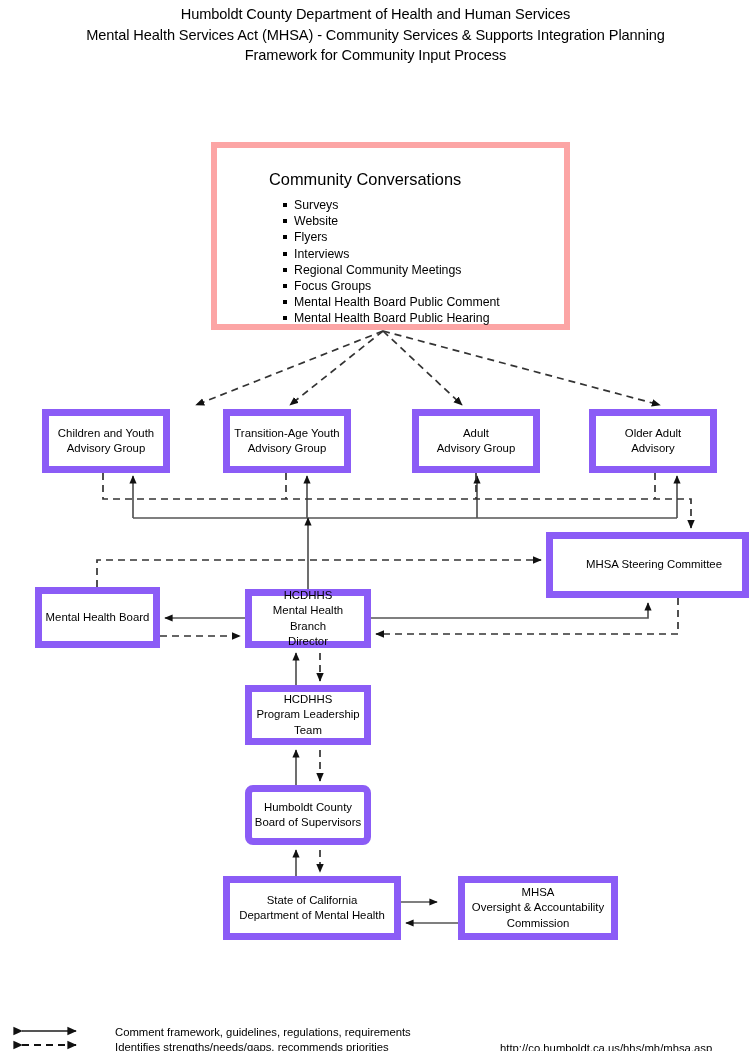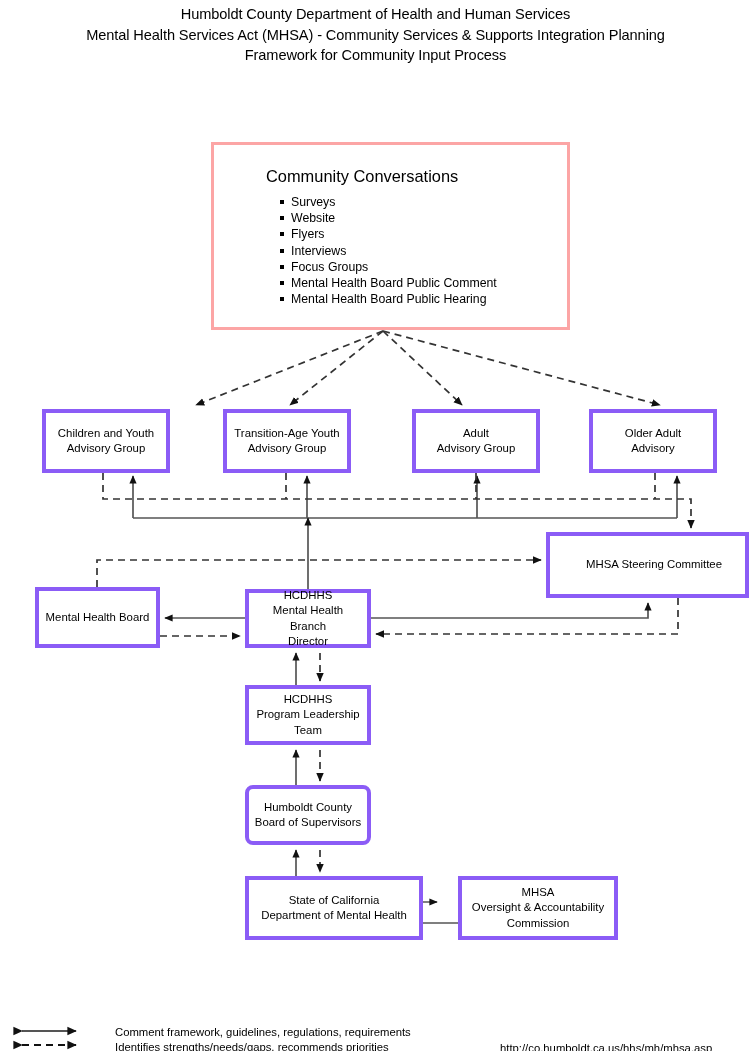--- a/index.html
+++ b/index.html
@@ -38,39 +38,39 @@
   #wires {
     position: absolute;
     left: 0; top: 0;
     width: 751px; height: 1051px;
   }
 
   
   .node {
     position: absolute;
     box-sizing: border-box;
-    border: 4px solid #8b5cf6;
+    border: 7px solid #8b5cf6;
     background: #ffffff;
     display: flex;
     align-items: center;
     justify-content: center;
     text-align: center;
     font-size: 11.4px;
     line-height: 15.2px;
     color: #000;
   }
   .node .lbl { white-space: pre-line; display: block; }
 
   
   #community-conversations {
     left: 211px; top: 142px;
     width: 359px; height: 188px;
     display: block;
     padding: 16px 0 0 0;
-    border: 3px solid #fca5a5;
+    border: 6px solid #fca5a5;
   }
   #cc-heading {
     font-size: 16.4px;
     line-height: 20px;
     text-align: left;
     margin: 5px 0 2px 52px;
     color: #000;
   }
   #cc-list {
     list-style: none;
@@ -186,20 +186,21 @@
     </g>
   </svg>
 
   <div class="node" id="community-conversations">
     <div id="cc-heading">Community Conversations</div>
     <ul id="cc-list">
       <li>Surveys</li>
       <li>Website</li>
       <li>Flyers</li>
       <li>Interviews</li>
+      <li>Regional Community Meetings</li>
       <li>Focus Groups</li>
       <li>Mental Health Board Public Comment</li>
       <li>Mental Health Board Public Hearing</li>
     </ul>
   </div>
 
   <div class="node" style="left:42px; top:409px; width:128px; height:64px;">
     <span class="lbl">Children and Youth
 Advisory Group</span>
   </div>
@@ -235,21 +236,21 @@
     <span class="lbl">HCDHHS
 Program Leadership
 Team</span>
   </div>
 
   <div class="node" style="left:245px; top:785px; width:126px; height:60px;border-radius:8px;">
     <span class="lbl">Humboldt County
 Board of Supervisors</span>
   </div>
 
-  <div class="node" style="left:223px; top:876px; width:178px; height:64px;margin-left:22px;">
+  <div class="node" style="left:223px; top:876px; width:178px; height:64px;">
     <span class="lbl">State of California
 Department of Mental Health</span>
   </div>
 
   <div class="node" style="left:442px; top:876px; width:160px; height:64px;margin-left:16px;">
     <span class="lbl">MHSA
 Oversight &amp; Accountability
 Commission</span>
   </div>
 

